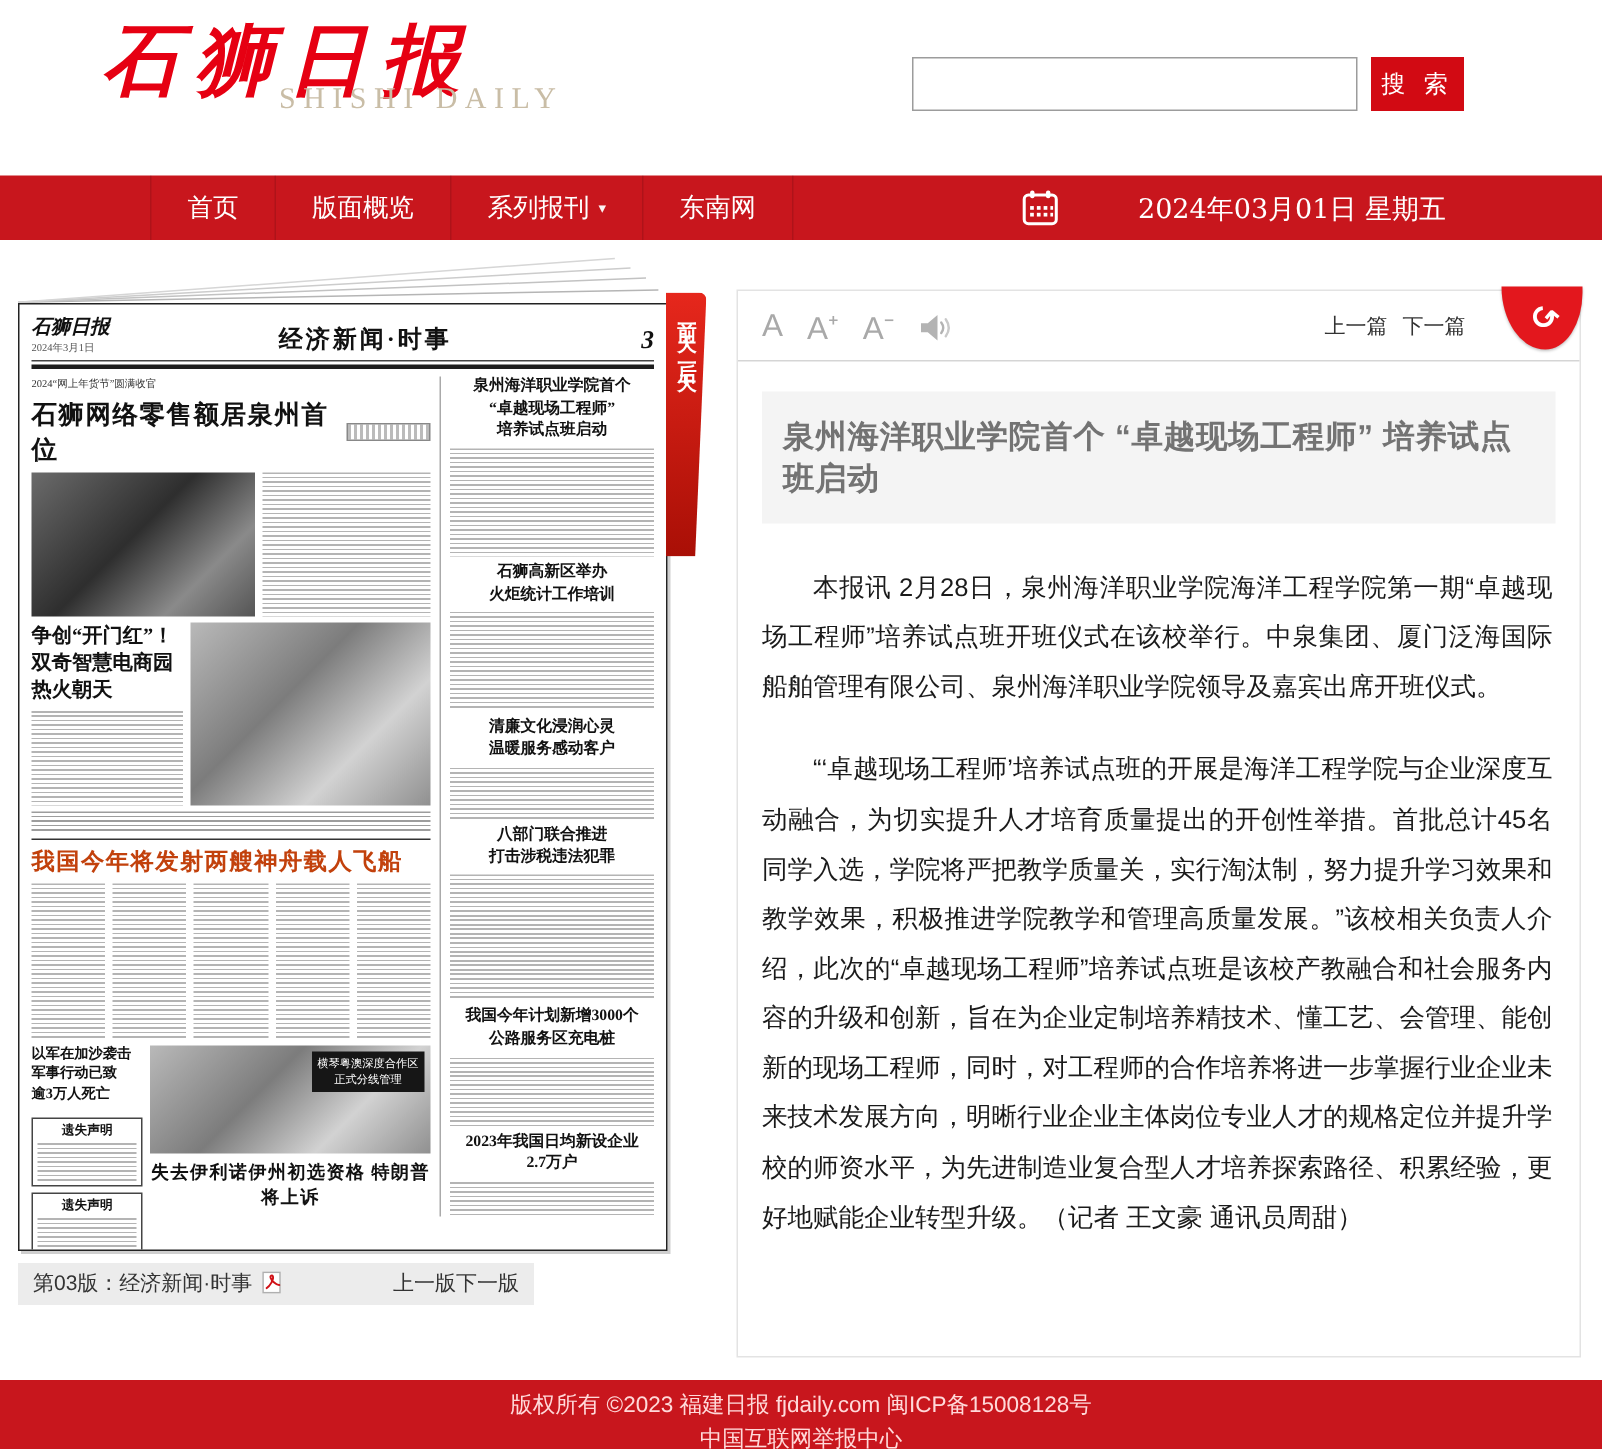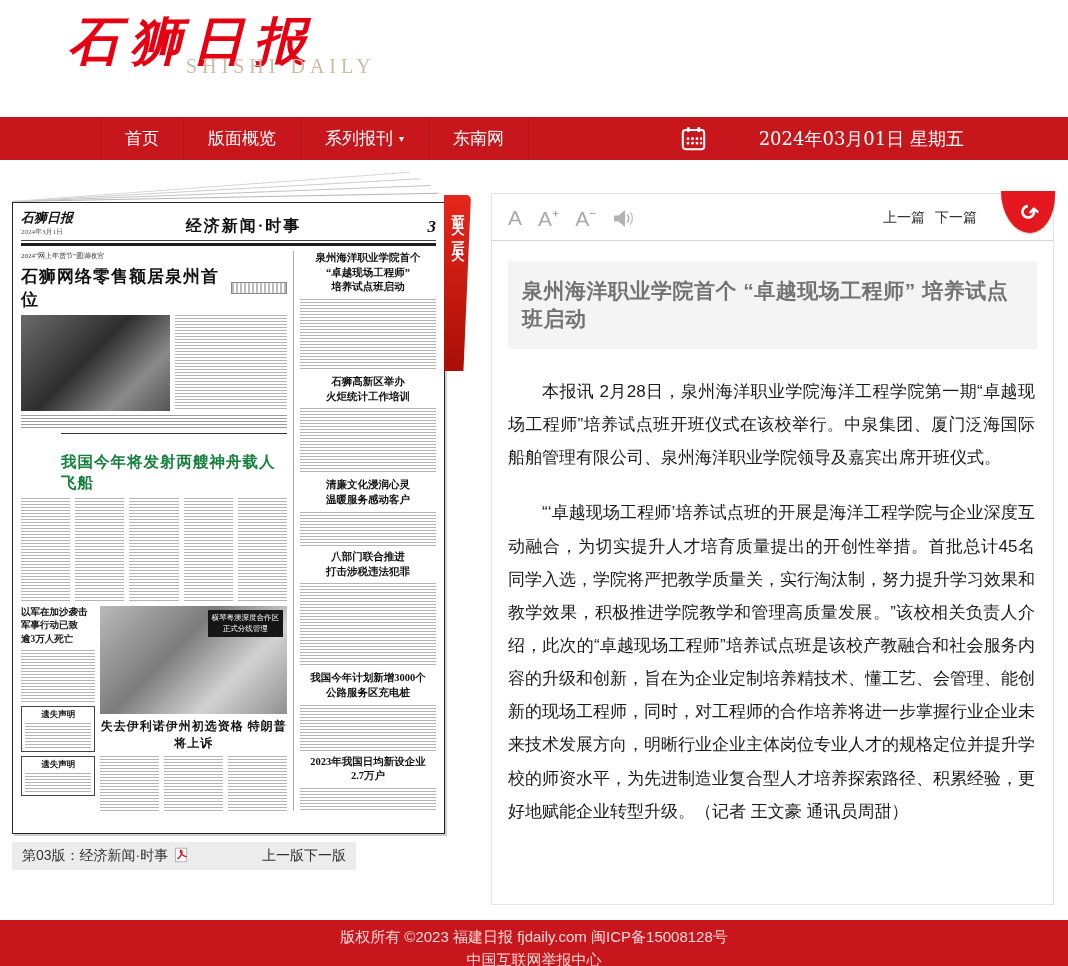--- a/index.html
+++ b/index.html
@@ -54,21 +54,21 @@
 
   .kicker { font-size:7px; color:#333; }
   .h1 { font-size:17px; font-weight:bold; color:#111; letter-spacing:1px; display:flex; align-items:center; justify-content:space-between; }
   .tagbox { width:56px; height:12px; border:1px solid #888; flex:0 0 auto; margin-left:6px; background:repeating-linear-gradient(90deg,#bbb 0 2px,transparent 2px 4px); }
   .row { display:flex; gap:5px; }
   .photo { background:linear-gradient(135deg,#6b6b6b,#2e2e2e 45%,#8a8a8a 75%,#555); }
   .photo.light { background:linear-gradient(135deg,#b9b9b9,#7c7c7c 40%,#d2d2d2 70%,#909090); }
   .fuzz { background:repeating-linear-gradient(#b4b4b4 0 1px,transparent 1px 3px); }
   .fuzz.dk { background:repeating-linear-gradient(#9d9d9d 0 1px,transparent 1px 3px); }
   .h2 { font-size:13.5px; font-weight:bold; color:#111; line-height:1.35; }
-  .h3 { font-size:15.5px; font-weight:bold; color:#15803d; letter-spacing:1px; border-top:1px solid #333; padding-top:18px;margin-left:40px; }
+  .h3 { font-size:15.5px; font-weight:bold; color:#c2410c; letter-spacing:1px; border-top:1px solid #333; padding-top:4px; }
   .cols { display:flex; gap:5px; }
   .cols > div { flex:1; }
   .h4 { font-size:9.5px; font-weight:bold; color:#111; line-height:1.4; }
   .notice { border:1px solid #444; padding:2px 3px; }
   .notice-t { font-size:8.5px; font-weight:bold; text-align:center; color:#111; }
   .cap-photo { position:relative; }
   .caption { position:absolute; top:4px; right:4px; background:#161616; color:#fff; font-size:7.5px; line-height:1.5; padding:2px 4px; text-align:center; }
   .h5 { font-size:12px; font-weight:bold; color:#111; text-align:center; letter-spacing:1px; }
   .rh { font-size:10.5px; font-weight:bold; color:#111; text-align:center; line-height:1.4; }
 
@@ -97,20 +97,24 @@
   
   .site-footer { position:absolute; left:0; bottom:0; width:100%; height:46px; background:#c8161d; color:#ffd9d9; text-align:center; font-size:15px; padding-top:6px; line-height:1.5; }
 </style>
 </head>
 <body>
 
 <div class="site-header">
   <div class="logo">
     <div class="logo-cn">石狮日报</div>
     <div class="logo-en">SHISHI DAILY</div>
+  </div>
+  <div class="search-wrap">
+    <input class="search-input" type="text" style="">
+    <button class="search-btn">搜 索</button>
   </div>
 </div>
 
 <div class="nav">
   <div class="nav-left">
     <div class="nav-item">
         <span>首页</span>
       </div>
     <div class="nav-item">
         <span>版面概览</span>
@@ -172,20 +176,31 @@
         <div class="p-left">
           <div class="kicker">2024“网上年货节”圆满收官</div>
           <div class="h1">
               <span>石狮网络零售额居泉州首位</span>
               <span class="tagbox"></span>
             </div>
           <div class="row" style="height:96px;">
             <div class="photo" style="flex:0 0 56%;"></div>
             <div class="fuzz" style="flex:1;"></div>
           </div>
+          <div class="row" style="height:122px;">
+            <div style="flex:0 0 38%; display:flex; flex-direction:column; gap:4px;">
+              <div class="h2">
+                <div>争创“开门红”！</div>
+                <div>双奇智慧电商园</div>
+                <div>热火朝天</div>
+              </div>
+              <div class="fuzz" style="flex:1;"></div>
+            </div>
+            <div class="photo light" style="flex:1;"></div>
+          </div>
           <div class="fuzz dk" style="height:14px;"></div>
           <div class="h3">我国今年将发射两艘神舟载人飞船</div>
           <div class="cols" style="height:104px;">
             <div class="fuzz"></div>
             <div class="fuzz"></div>
             <div class="fuzz"></div>
             <div class="fuzz"></div>
             <div class="fuzz"></div>
           </div>
           <div class="row" style="flex:1; min-height:0;">

